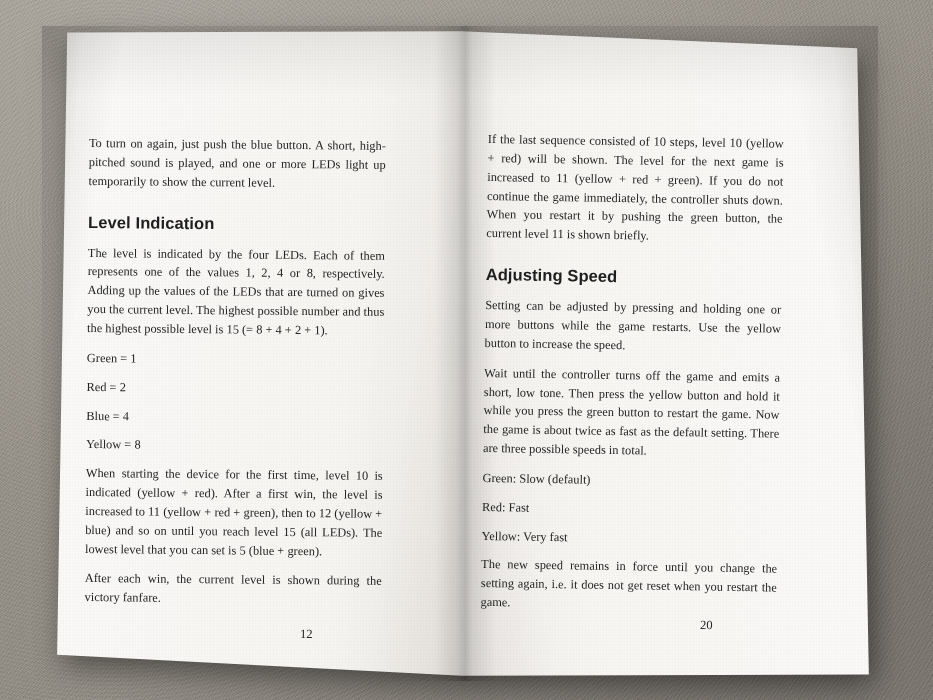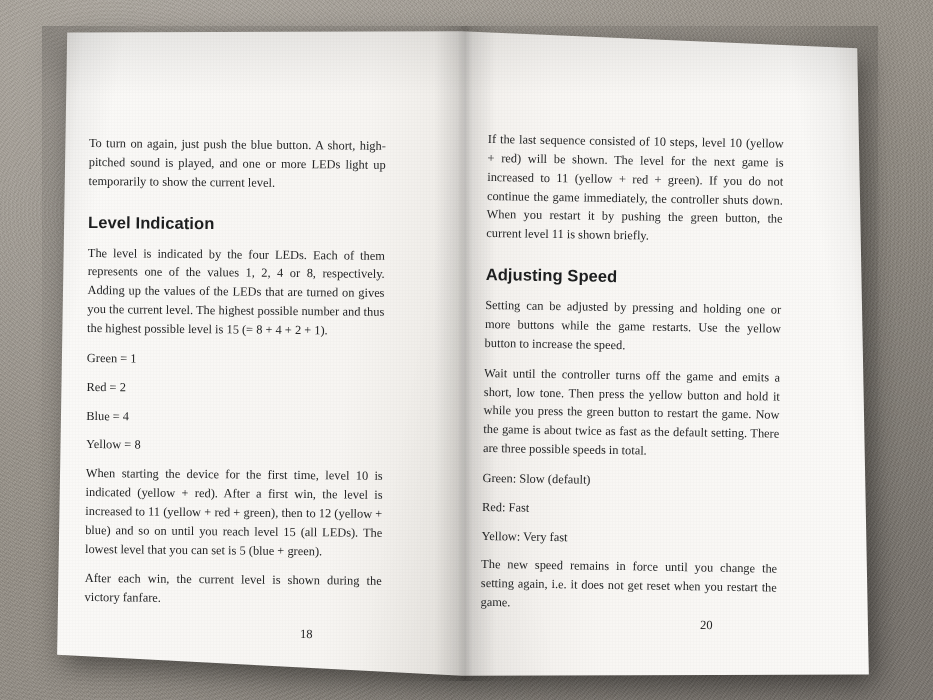--- a/index.html
+++ b/index.html
@@ -201,17 +201,17 @@
     <p>If the last sequence consisted of 10 steps, level 10 (yellow + red) will be shown. The level for the next game is increased to 11 (yellow + red + green). If you do not continue the game immediately, the controller shuts down. When you restart it by pushing the green button, the current level 11 is shown briefly.</p>
     <h2>Adjusting Speed</h2>
     <p>Setting can be adjusted by pressing and holding one or more buttons while the game restarts. Use the yellow button to increase the speed.</p>
     <p>Wait until the controller turns off the game and emits a short, low tone. Then press the yellow button and hold it while you press the green button to restart the game. Now the game is about twice as fast as the default setting. There are three possible speeds in total.</p>
     <p class="defline">Green: Slow (default)</p>
     <p class="defline">Red: Fast</p>
     <p class="defline">Yellow: Very fast</p>
     <p>The new speed remains in force until you change the setting again, i.e. it does not get reset when you restart the game.</p>
   </div>
 
-  <div class="folio folio-left">18</div>
+  <div class="folio folio-left">12</div>
   <div class="folio folio-right">20</div>
 
   <div class="grain"></div>
 </div>
 
 </body></html>

